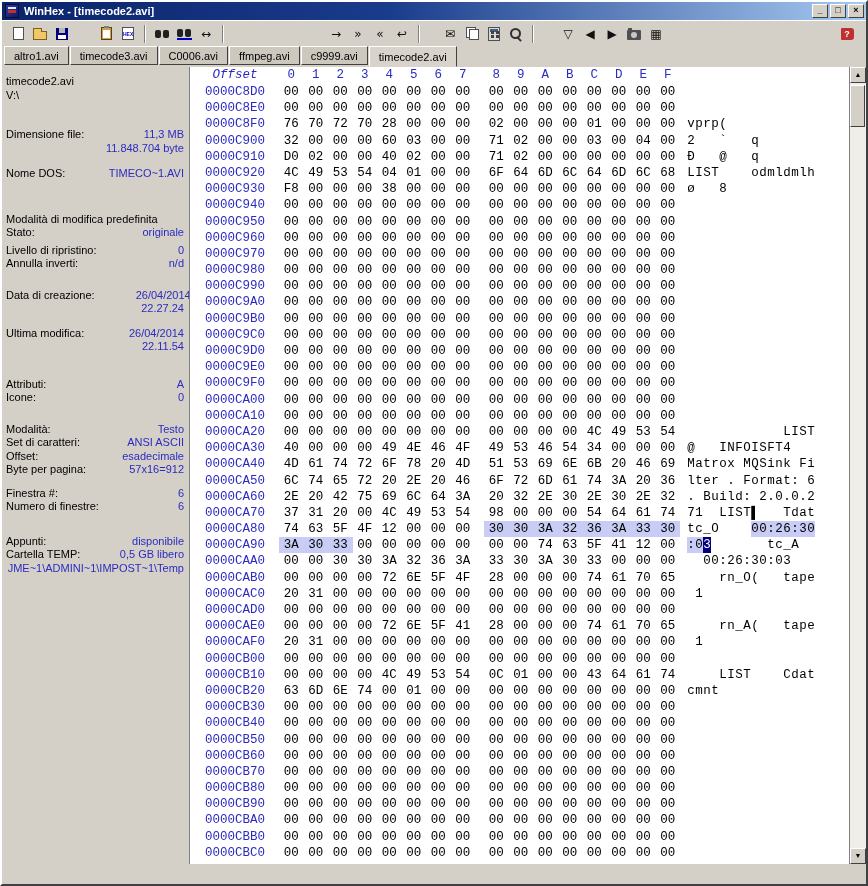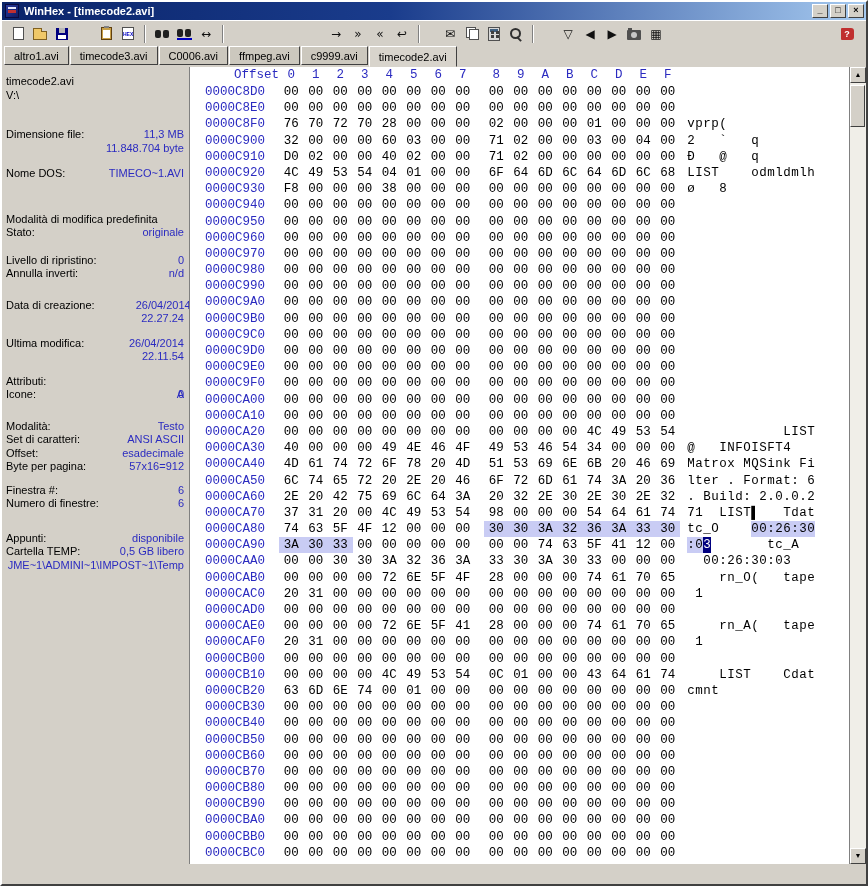--- a/index.html
+++ b/index.html
@@ -83,21 +83,21 @@
   .main{display:flex;height:797px;}
   .infopanel{width:188px;padding:8px 5px 0 4px;overflow:hidden;border-right:1px solid #808080;}
   .ip-line{display:flex;justify-content:space-between;height:13.5px;line-height:13.5px;white-space:nowrap;}
   .ip-right{justify-content:flex-end;margin-left:41px;}
   .ip-label{color:#000;}
   .ip-value{color:#2b2bc0;text-align:right;}
 
   .hexarea{flex:1;background:#ffffff;border-left:1px solid #ffffff;overflow:hidden;
     font-family:"Liberation Mono","DejaVu Sans Mono",monospace;font-size:12.5px;}
   .hexheader{height:17px;line-height:17px;display:flex;color:#2b2bc0;}
-  .hh-off{width:88px;text-align:right;}
+  .hh-off{width:88px;text-align:center;font-style:italic;}
   .hh-col{width:24.5px;text-align:center;}
   .g8{margin-left:9px;}
   .hexrow{height:16.2px;line-height:16.2px;display:flex;}
   .off{width:88px;text-align:center;color:#2b2bc0;}
   .hb{width:24.5px;text-align:center;color:#000;}
   .asc{margin-left:7px;display:flex;}
   .ac{display:inline-block;width:8px;text-align:center;white-space:pre;color:#000;}
   .sel{background:#c9ccf4;}
   .cur{background:#000080;color:#fff;}
 
@@ -230,21 +230,21 @@
           <span class="ip-label">Nome DOS:</span>
           <span class="ip-value">TIMECO~1.AVI</span>
         </div>
         <div class="ip-line" style="margin-top: 32px;">
           <span class="ip-label">Modalità di modifica predefinita</span>
         </div>
         <div class="ip-line">
           <span class="ip-label">Stato:</span>
           <span class="ip-value">originale</span>
         </div>
-        <div class="ip-line" style="margin-top: 14px;">
+        <div class="ip-line" style="margin-top: 4px;">
           <span class="ip-label">Livello di ripristino:</span>
           <span class="ip-value">0</span>
         </div>
         <div class="ip-line">
           <span class="ip-label">Annulla inverti:</span>
           <span class="ip-value">n/d</span>
         </div>
         <div class="ip-line" style="margin-top: 18px; gap: 41px;">
           <span class="ip-label">Data di creazione:</span>
           <span class="ip-value">26/04/2014</span>
@@ -252,21 +252,21 @@
         <div class="ip-line ip-right">
           <span class="ip-value">22.27.24</span>
         </div>
         <div class="ip-line" style="margin-top: 11px; align-items: flex-end;">
           <span class="ip-label">Ultima modifica:</span>
           <span class="ip-value">26/04/2014</span>
         </div>
         <div class="ip-line ip-right">
           <span class="ip-value">22.11.54</span>
         </div>
-        <div class="ip-line" style="margin-top: 11px; flex-direction: column;">
+        <div class="ip-line" style="margin-top: 24px;">
           <span class="ip-label">Attributi:</span>
           <span class="ip-value">A</span>
         </div>
         <div class="ip-line">
           <span class="ip-label">Icone:</span>
           <span class="ip-value">0</span>
         </div>
         <div class="ip-line" style="margin-top: 18px;">
           <span class="ip-label">Modalità:</span>
           <span class="ip-value">Testo</span>

